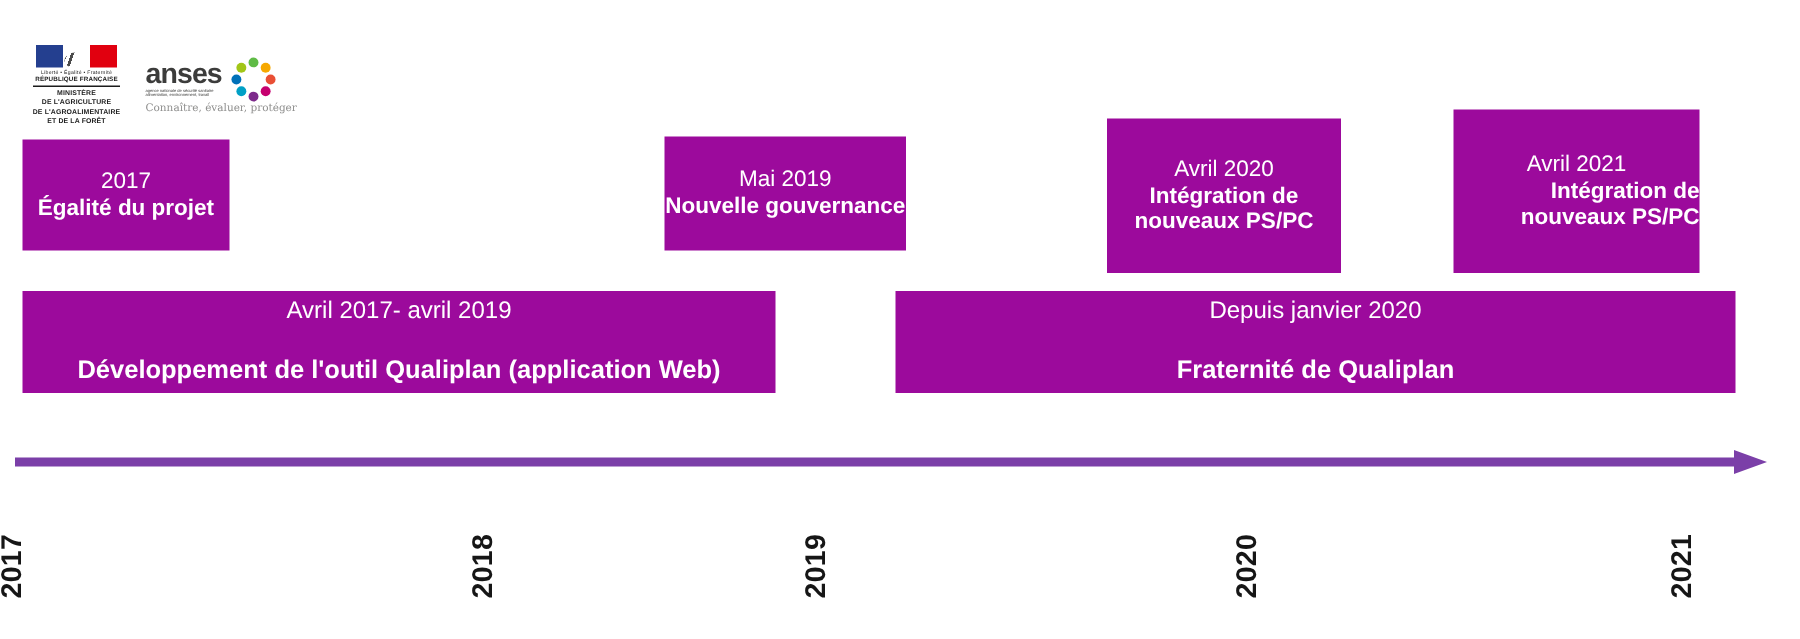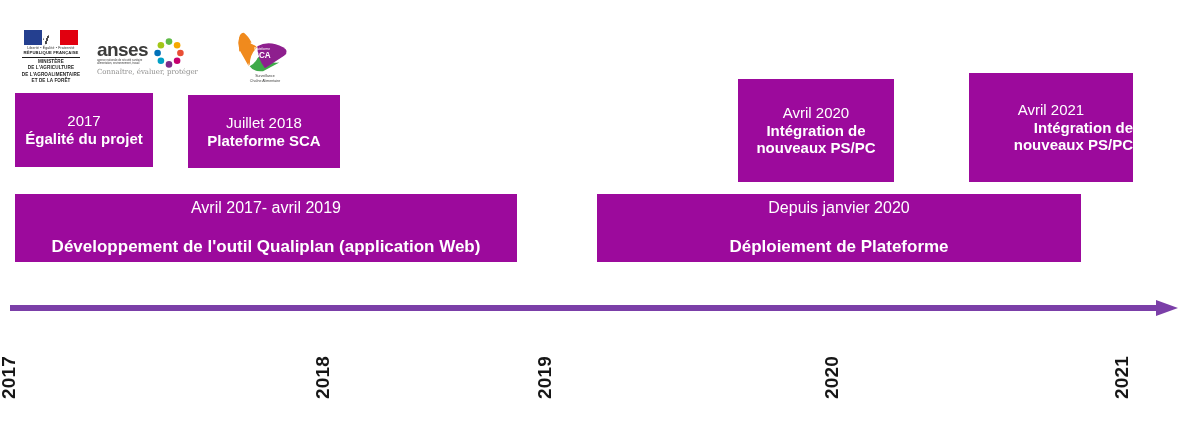--- a/index.html
+++ b/index.html
@@ -56,21 +56,21 @@
   #box-2020{left:738px;top:79px;width:156px;height:103px;}
   #box-2021{left:969px;top:73px;width:164px;height:109px;text-align:right;}
 
   
   .bar{position:absolute;background:#9c0a9c;color:#ffffff;
        display:flex;flex-direction:column;align-items:center;justify-content:center;
        text-align:left;line-height:1.2;}
   .bar .l1{font-size:16px;font-weight:400;}
   .bar .l2{font-size:17px;font-weight:bold;margin-top:20px;}
   #bar-dev{left:15px;top:194px;width:502px;height:68px;}
-  #bar-deploy{left:597px;top:194px;width:484px;height:68px;}
+  #bar-deploy{left:597px;top:194px;width:560px;height:68px;}
 
   
   .axis{position:absolute;left:10px;top:300px;width:1175px;height:16px;}
   .axis-line{position:absolute;left:0;top:5px;width:1153px;height:6px;background:#7b3fa8;}
   .axis-head{position:absolute;left:1146px;top:0;width:0;height:0;
      border-top:8px solid transparent;border-bottom:8px solid transparent;
      border-left:22px solid #7b3fa8;}
 
   .year{position:absolute;top:330px;font-size:19px;font-weight:bold;color:#161616;
      transform-origin:left bottom;transform:rotate(-90deg) translateX(-47px);
@@ -112,67 +112,51 @@
           <circle cx="77" cy="76" r="11" fill="#c6006f"></circle>
           <circle cx="50" cy="88" r="11" fill="#7d2b8b"></circle>
           <circle cx="23" cy="76" r="11" fill="#00a0c6"></circle>
           <circle cx="12" cy="50" r="11" fill="#0071b9"></circle>
           <circle cx="23" cy="24" r="11" fill="#a2c617"></circle>
           <circle cx="50" cy="50" r="22" fill="#ffffff"></circle>
         </g>
       </svg>
     </div>
 
-    <div class="logo-sca">
-      <svg class="sca-mark" viewBox="0 0 120 92">
-        <path d="M18 6 Q10 6 8 16 L8 46 Q16 30 34 26 Q26 12 18 6 Z" fill="#f08a1d"></path>
-        <path d="M10 14 Q4 26 10 40 L30 74 Q30 50 46 36 Q26 28 10 14 Z" fill="#f08a1d"></path>
-        <path d="M12 10 Q2 24 10 44 L28 76 Q24 48 44 34 Q24 26 12 10 Z" fill="#f08a1d"></path>
-        <path d="M30 76 Q38 88 58 86 L92 68 Q64 70 48 56 Q42 70 30 76 Z" fill="#3faa49"></path>
-        <path d="M46 34 Q70 20 100 36 Q114 44 102 54 L62 80 Q46 60 46 34 Z" fill="#8e1f8e"></path>
-        <circle cx="58" cy="48" r="17" fill="#ffffff" opacity="0.0"></circle>
-        <text x="56" y="42" font-family="Liberation Sans, sans-serif" font-size="7" fill="#ffffff" text-anchor="middle">Plateforme</text>
-        <text x="56" y="58" font-family="Liberation Sans, sans-serif" font-size="17" font-weight="bold" fill="#ffffff" text-anchor="middle">SCA</text>
-      </svg>
-      <div class="sca-cap">
-        <div>Surveillance</div>
-        <div>Chaîne Alimentaire</div>
-      </div>
-    </div>
   </div>
 
   <div class="box" id="box-2017">
     <span class="l1">2017</span>
     <span class="l2">Égalité du projet</span>
   </div>
 
-  <div class="box" id="box-2018">
-    <span class="l1">Juillet 2018</span>
-    <span class="l2">Plateforme SCA</span>
+
+  <div class="box" id="box-2019">
+    <span class="l1">Mai 2019</span>
+    <span class="l2">Nouvelle gouvernance</span>
   </div>
-
 
   <div class="box" id="box-2020">
     <span class="l1">Avril 2020</span>
     <span class="l2">Intégration de nouveaux PS/PC</span>
   </div>
 
   <div class="box" id="box-2021">
     <span class="l1">Avril 2021</span>
     <span class="l2">Intégration de nouveaux PS/PC</span>
   </div>
 
   <div class="bar" id="bar-dev">
     <span class="l1">Avril 2017- avril 2019</span>
     <span class="l2">Développement de l'outil Qualiplan (application Web)</span>
   </div>
 
   <div class="bar" id="bar-deploy">
     <span class="l1">Depuis janvier 2020</span>
-    <span class="l2">Déploiement de Plateforme</span>
+    <span class="l2">Fraternité de Qualiplan</span>
   </div>
 
   <div class="axis">
     <div class="axis-line"></div>
     <div class="axis-head"></div>
   </div>
 
   <div class="year" style="left:20px;">2017</div>
   <div class="year" style="left:334px;">2018</div>
   <div class="year" style="left:556px;">2019</div>

